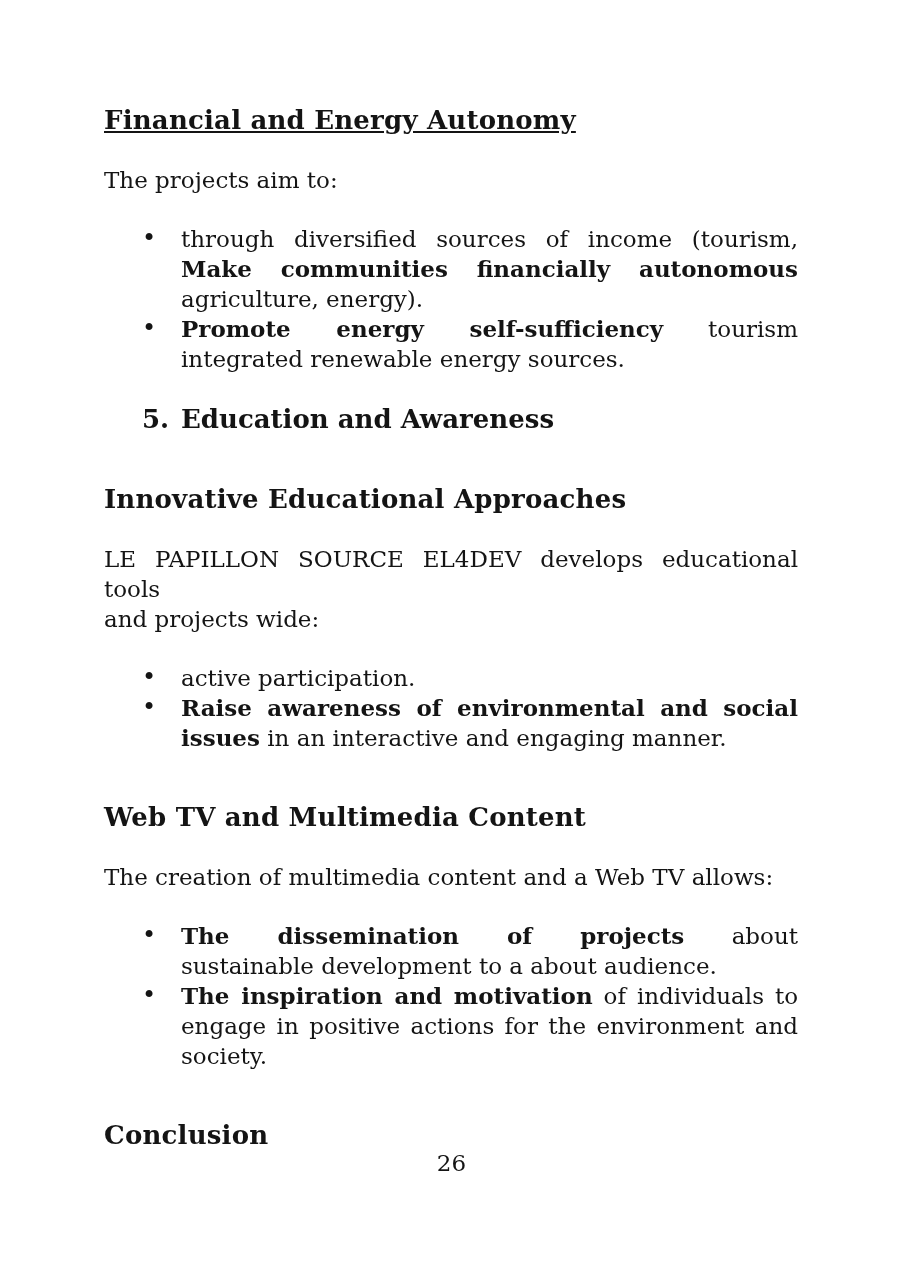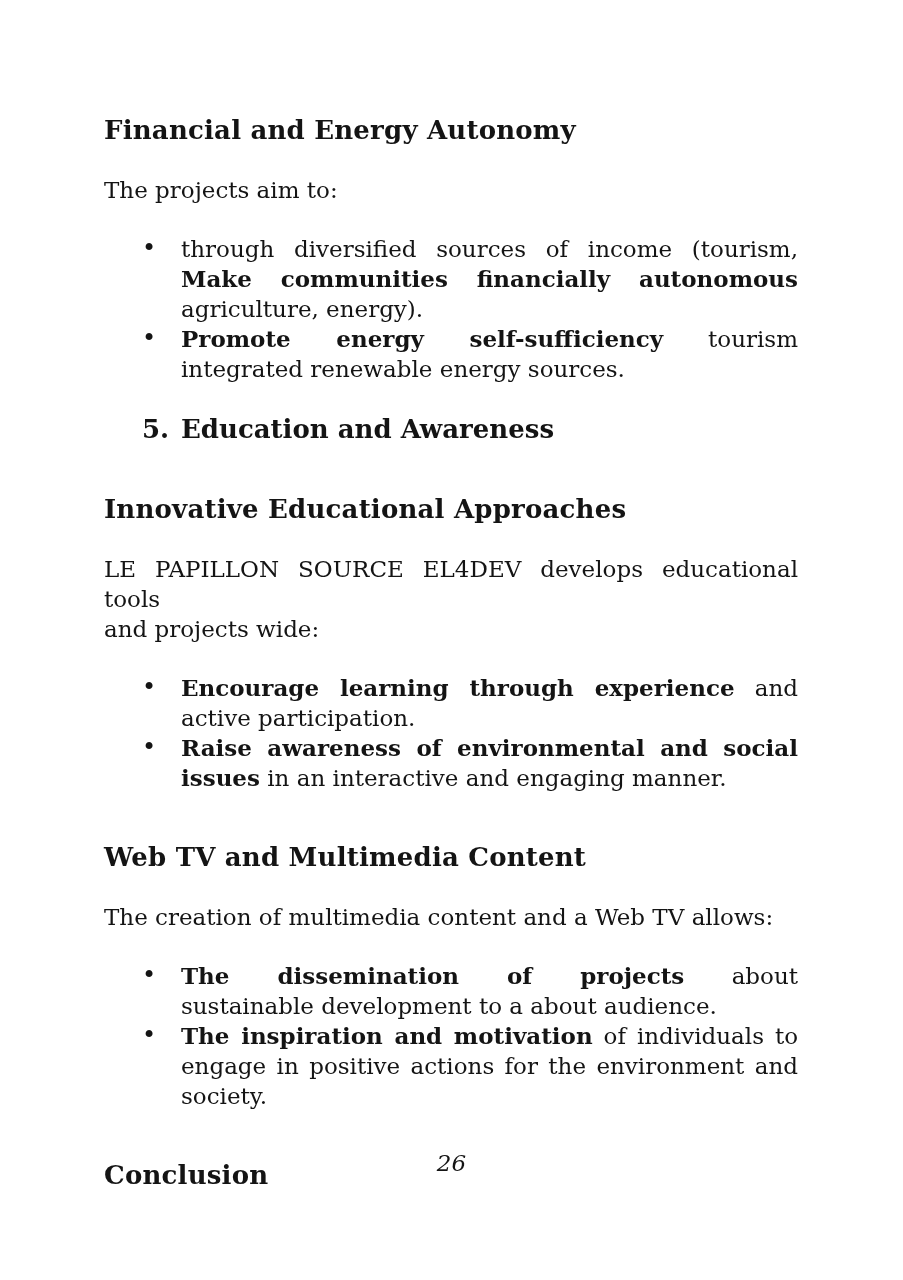--- a/index.html
+++ b/index.html
@@ -12,21 +12,21 @@
     color: #141414;
     overflow: hidden;
   }
   .content {
     position: absolute;
     left: 104px;
     top: 100px;
     width: 694px;
   }
   .block { margin: 29px 0 0 0; }
-  .block.first { margin-top: 14px; }
+  .block.first { margin-top: 4px; text-decoration: underline; }
   .heading {
     font-size: 26px;
     line-height: 32px;
     font-weight: bold;
     letter-spacing: 0.2px;
     margin-top: 48px;
   }
   .para, .list { font-size: 23px; line-height: 30px; }
   .line { min-height: 30px; }
   .line.j {
@@ -52,21 +52,20 @@
   }
   .seg.bold { font-weight: bold; }
   .page-number {
     position: absolute;
     top: 1148px;
     left: 0;
     width: 903px;
     text-align: center;
     font-size: 23px;
     line-height: 30px;
-    font-style: italic;
   }
 </style>
 </head>
 <body>
 
 <div class="page">
   <div class="content">
 
     <div class="block first heading">Financial and Energy Autonomy</div>
 
@@ -96,21 +95,20 @@
     <div class="block heading">Innovative Educational Approaches</div>
 
     <div class="block para">
       <div class="line j"><span class="seg">LE PAPILLON SOURCE EL4DEV develops educational tools</span></div>
       <div class="line"><span class="seg">and projects wide:</span></div>
     </div>
 
     <div class="block list">
       <div class="li">
         <span class="marker">•</span>
-        <div class="line j"><span class="seg bold">Encourage learning through experience</span><span class="seg"> and</span></div>
         <div class="line"><span class="seg">active participation.</span></div>
       </div>
       <div class="li">
         <span class="marker">•</span>
         <div class="line j"><span class="seg bold">Raise awareness of environmental and social</span></div>
         <div class="line"><span class="seg bold">issues</span><span class="seg"> in an interactive and engaging manner.</span></div>
       </div>
     </div>
 
     <div class="block heading">Web TV and Multimedia Content</div>

